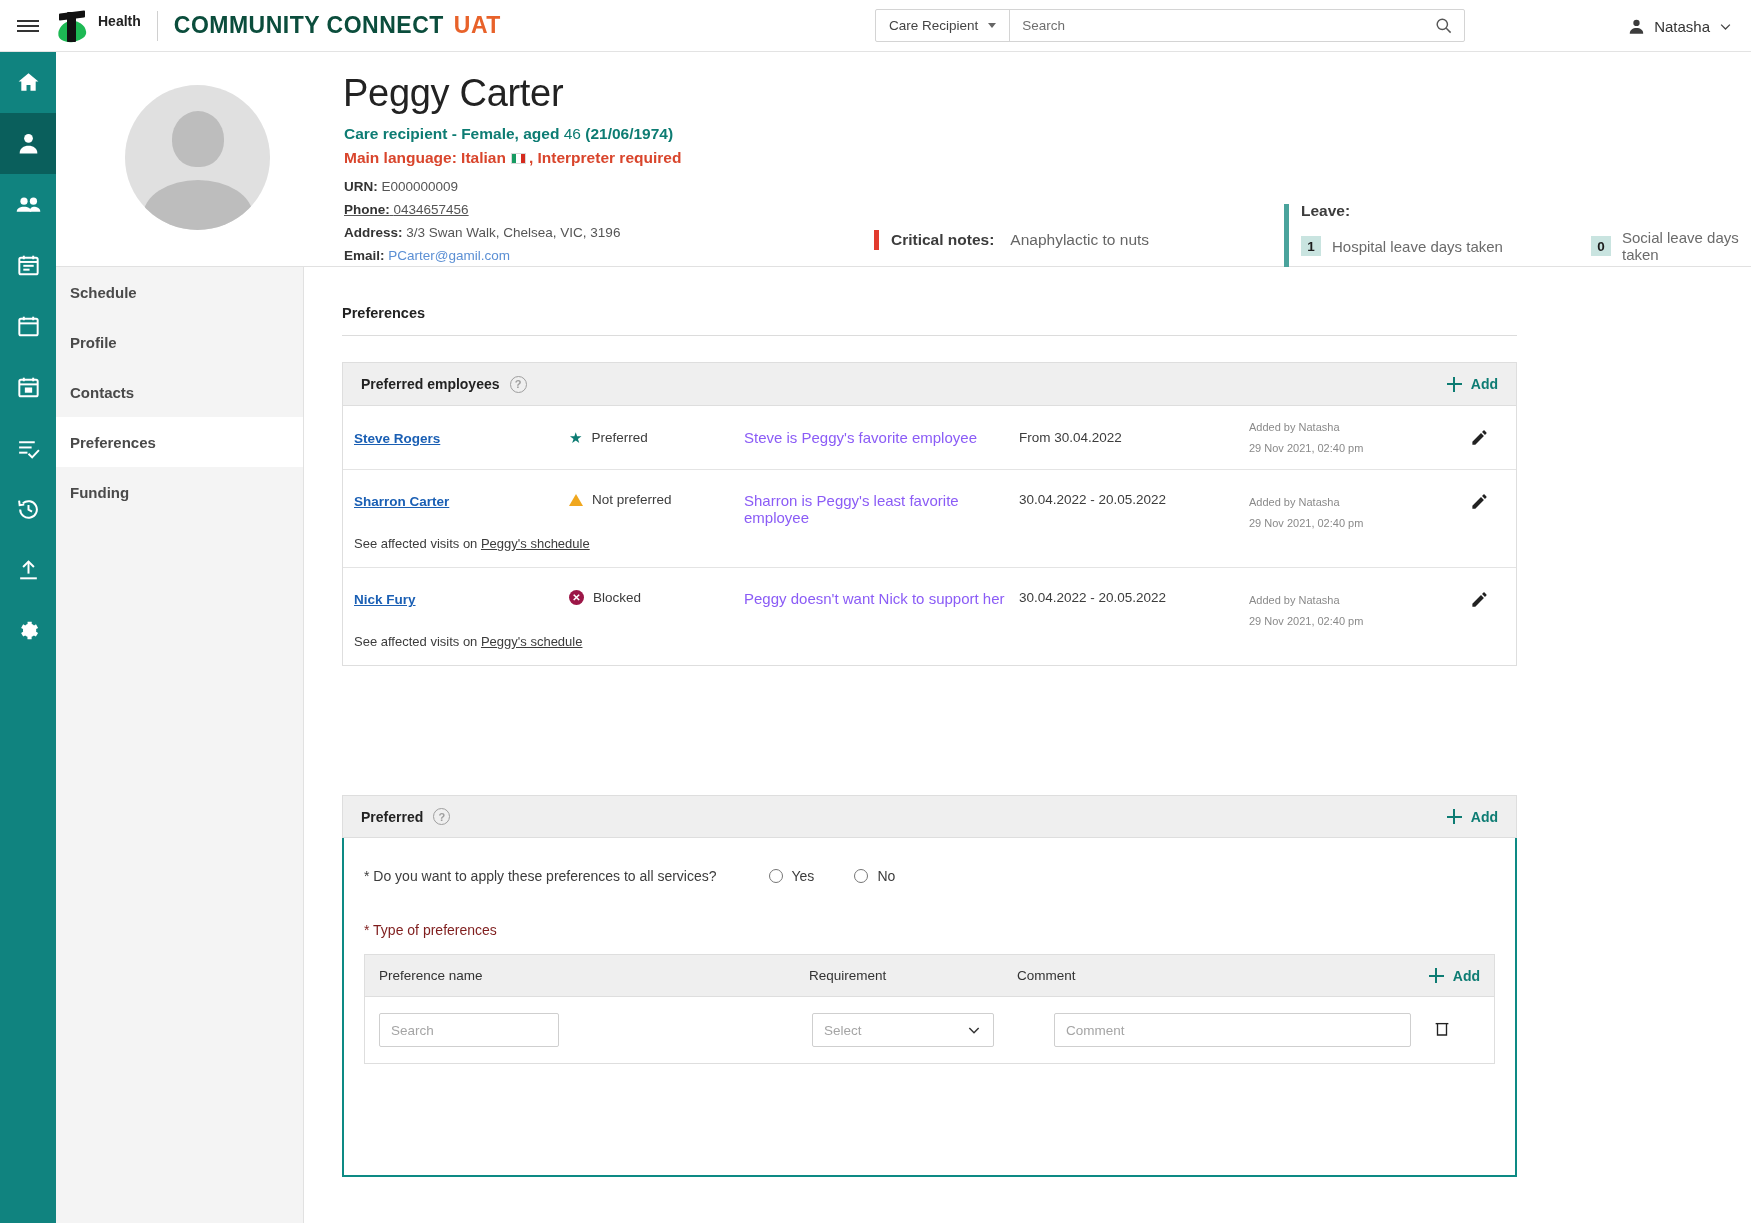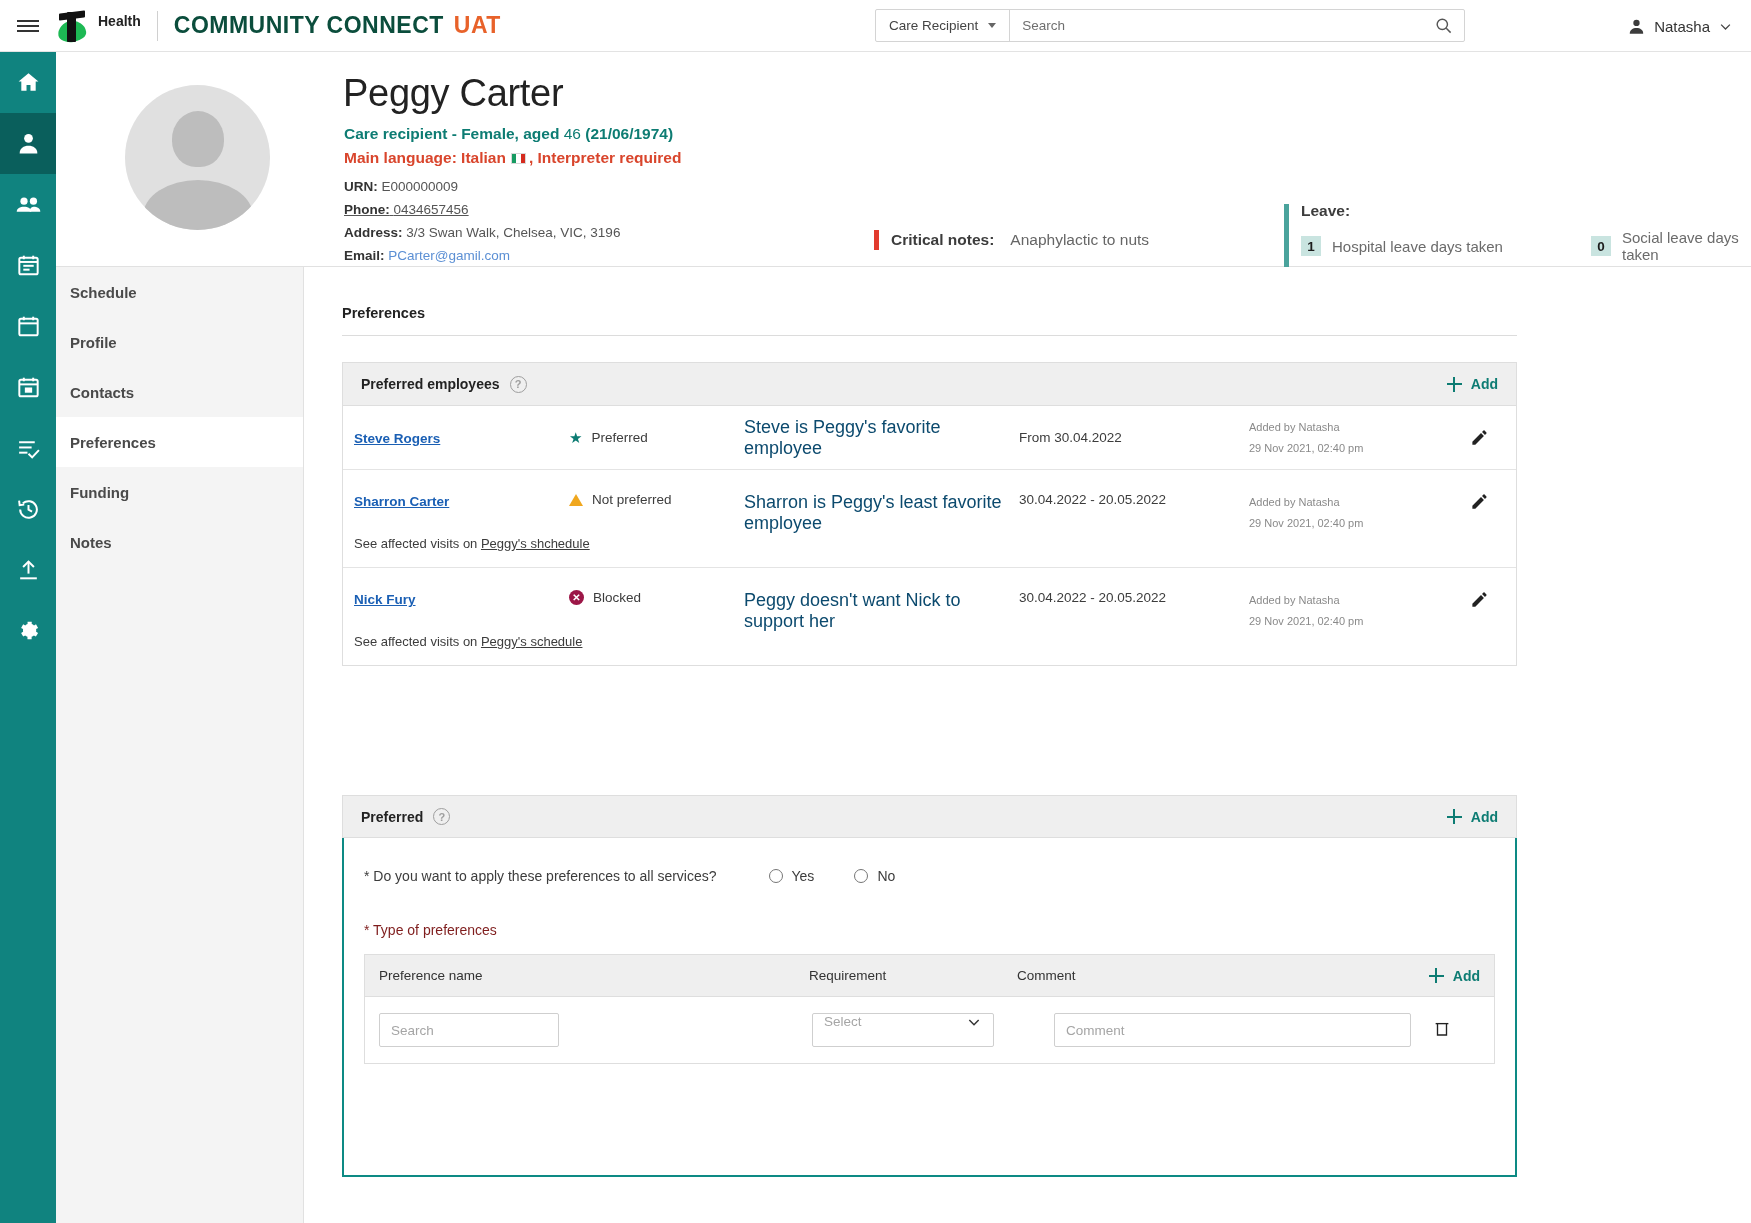--- a/index.html
+++ b/index.html
@@ -192,21 +192,21 @@
   .plus:after{ top:0; left:6.5px; height:15px; width:2px; }
 
   
   #pref-emp-card{ top:95px; }
   .emp-row{ border-bottom:1px solid #e4e4e4; position:relative; }
   .emp-row:last-child{ border-bottom:none; }
   .emp-main{ display:flex; align-items:center; height:63px; padding:0 0 0 11px; }
   .c-name{ width:215px; }
   .c-name a{ font-size:13.5px; font-weight:700; color:#1a5fb4; text-decoration:underline; cursor:pointer; }
   .c-status{ width:175px; display:flex; align-items:center; gap:9px; font-size:13.5px; color:#3c3c3c; }
-  .c-desc{ width:275px; font-size:18px; color:#0c4a6e; }
+  .c-desc{ width:275px; font-size:15px; color:#8b5cf6; }
   .c-date{ width:230px; font-size:13.5px; color:#3c3c3c; }
   .c-meta{ width:195px; font-size:11px; color:#8a8a8a; line-height:1.9; }
   .c-edit{ width:70px; display:flex; justify-content:center; cursor:pointer; }
   .emp-sub{
     font-size:13px; color:#3c3c3c; padding:0 0 16px 11px; margin-top:-10px;
   }
   .emp-sub a{ color:#3c3c3c; text-decoration:underline; cursor:pointer; }
   .row-tall .emp-main{ height:76px; align-items:flex-start; padding-top:22px; }
 
   .star{ color:#0d7c73; font-size:15px; line-height:1; }
@@ -243,21 +243,21 @@
   .inner-body{ height:66px; display:flex; align-items:center; padding:0 14px; }
   .inp{
     height:34px; border:1px solid #cfcfcf; border-radius:2px; background:#fff;
     font-size:13.5px; font-family:"Liberation Sans", sans-serif; color:#333; padding:0 11px; outline:none;
   }
   .inp::placeholder{ color:#a5a5a5; }
   .inp-search{ width:180px; margin-right:253px; }
   .sel-wrap{ position:relative; width:182px; margin-right:60px; }
   .sel{
     width:182px; height:34px; border:1px solid #cfcfcf; border-radius:2px; background:#fff;
-    display:flex; align-items:flex-start; padding:0 11px; font-size:13.5px; color:#a5a5a5; cursor:pointer;
+    display:flex; align-items:center; padding:0 11px; font-size:13.5px; color:#a5a5a5; cursor:pointer;
   }
   .sel-caret{ margin-left:auto; }
   .inp-comment{ width:357px; margin-right:22px; }
   .trash{ cursor:pointer; }
 </style>
 </head>
 <body>
 
 <div class="topbar">
   <div class="hamburger">
@@ -440,21 +440,20 @@
     </div>
   </div>
 </div>
 
 <div class="subnav">
   <div class="subnav-item">Schedule</div>
   <div class="subnav-item">Profile</div>
   <div class="subnav-item">Contacts</div>
   <div class="subnav-item active">Preferences</div>
   <div class="subnav-item">Funding</div>
-  <div class="subnav-item">Notes</div>
 </div>
 
 <div class="content">
 
   <div class="tabs-row">
     <span class="tab-active">Preferences</span>
   </div>
 
   <div class="card" id="pref-emp-card">
     <div class="card-head">

